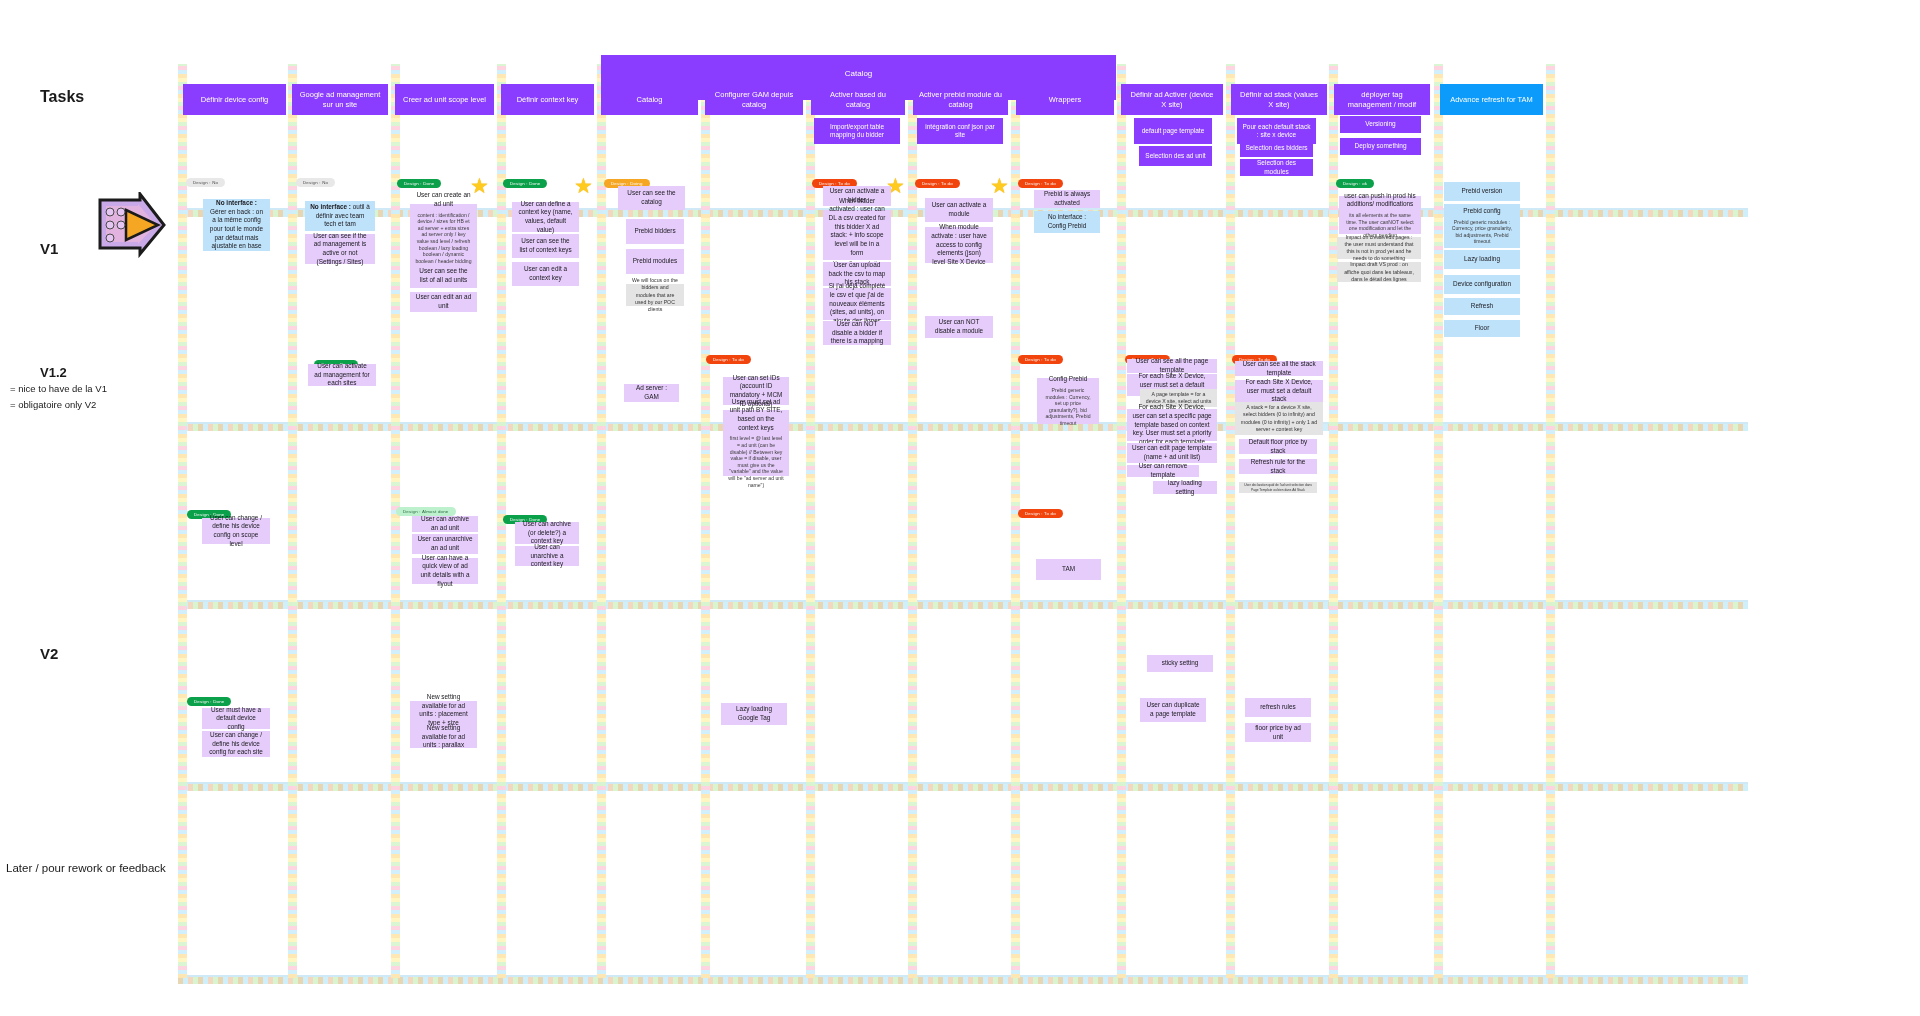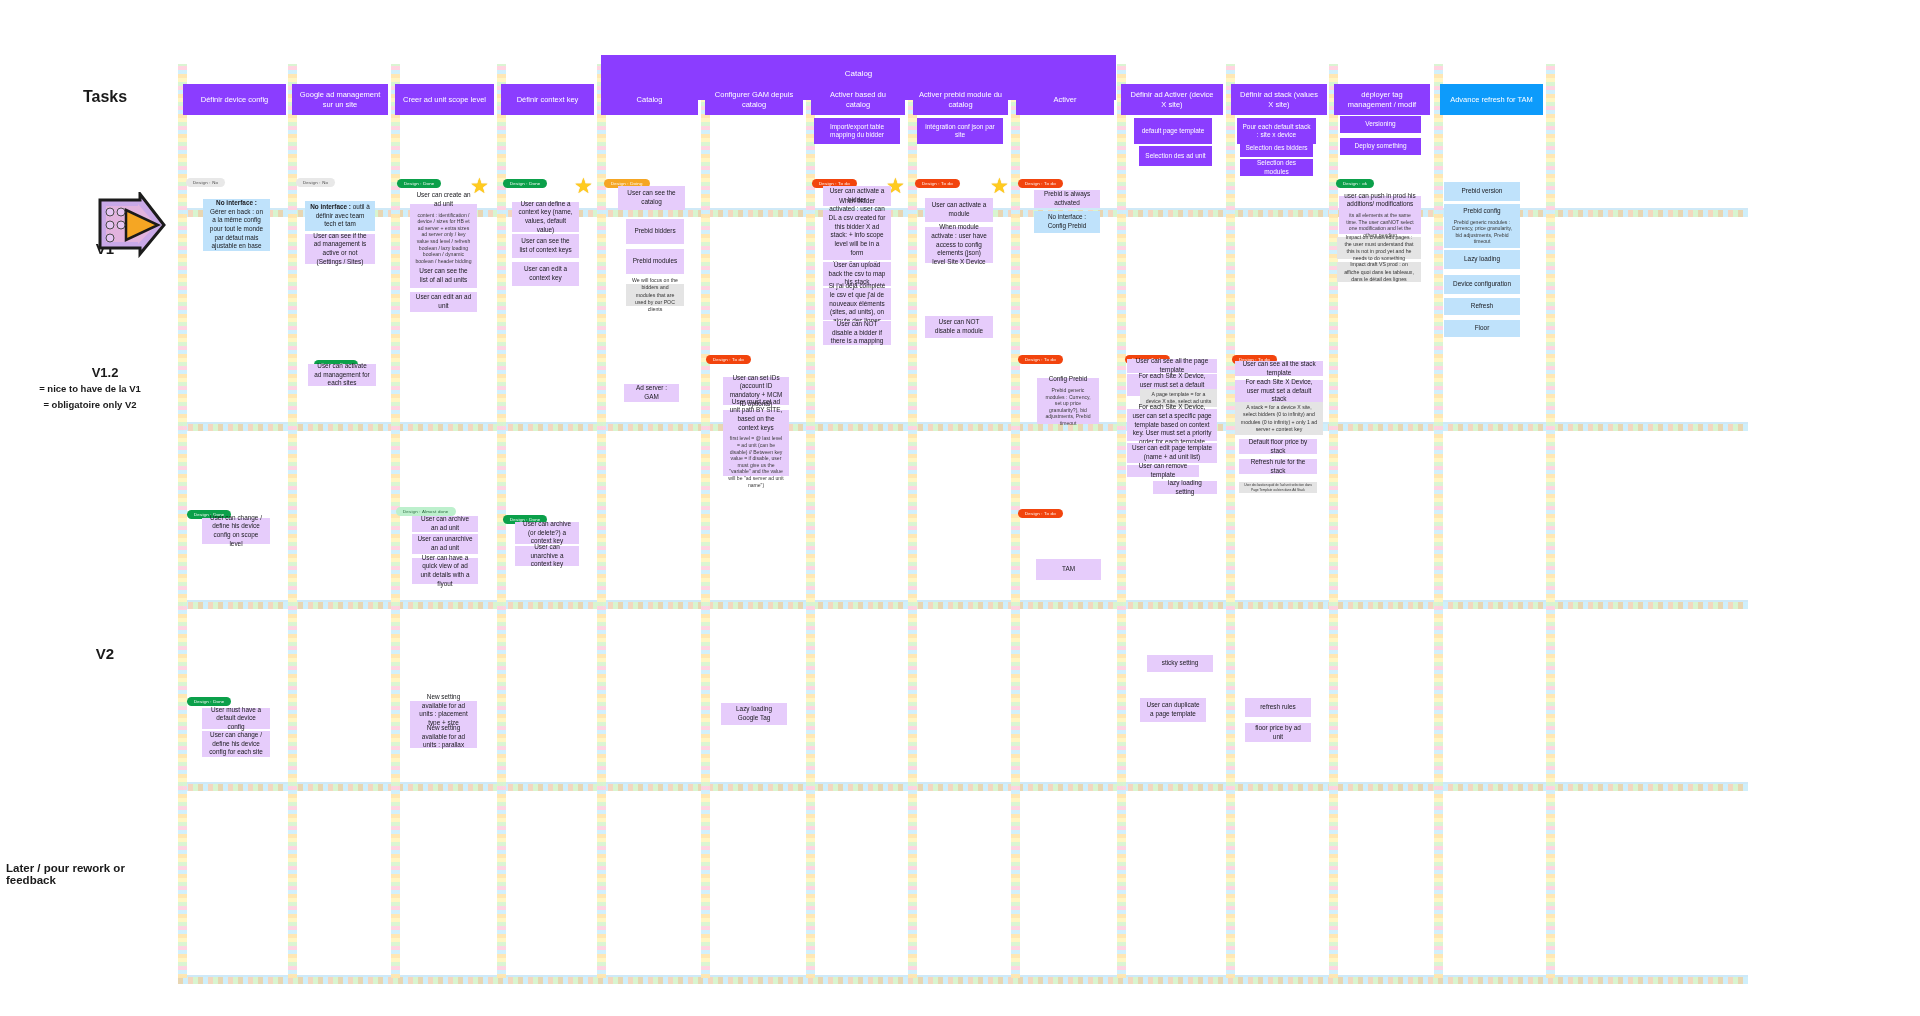--- a/index.html
+++ b/index.html
@@ -13,22 +13,22 @@
     background:
       repeating-linear-gradient(0deg,#ffe6b0 0 4px, #cfeffb 4px 8px, #ffd2e0 8px 12px, #d8f5d0 12px 16px, #fff5c0 16px 20px);
     opacity:.95; }
   .vline.tall { top:64px; height:914px; }
   .hline { position:absolute; left:178px; height:9px;
     background:
       repeating-linear-gradient(90deg,#e8d6b2 0 5px, #cfeffb 5px 10px, #f3d7c0 10px 15px, #d8f5d0 15px 20px);
     border-top:2px solid #cfe9f7; }
 
   
-  .rowlabel { position:absolute; color:#1a1a1a; font-weight:700; text-align:center; }
-  .rowlabel.small { font-weight:700; }
+  .rowlabel { position:absolute; color:#1a1a1a; font-weight:700; text-align:left; }
+  .rowlabel.small { font-weight:400; }
 
   
   .taskbar { position:absolute; background:#8b3dff; color:#fff; display:flex;
     align-items:center; justify-content:center; text-align:center;
     font-size:7.5px; line-height:1.25; padding:2px 6px; }
   .taskbar.blue { background:#0d9bfb; }
   .groupbar { position:absolute; background:#8b3dff; color:#fff; display:flex;
     align-items:flex-start; justify-content:center; text-align:center;
     font-size:8px; padding-top:14px; }
   .subtask { position:absolute; background:#8b3dff; color:#fff; display:flex;
@@ -134,21 +134,21 @@
   <div class="taskbar" style="left:705px;  top:84px; width:98px;  height:31px;">
       <span>Configurer GAM depuis catalog</span>
     </div>
   <div class="taskbar" style="left:811px;  top:84px; width:94px;  height:31px;">
       <span>Activer based du catalog</span>
     </div>
   <div class="taskbar" style="left:913px;  top:84px; width:95px;  height:31px;">
       <span>Activer prebid module du catalog</span>
     </div>
   <div class="taskbar" style="left:1016px; top:84px; width:98px;  height:31px;">
-      <span>Activer</span>
+      <span>Wrappers</span>
     </div>
   <div class="taskbar" style="left:1121px; top:84px; width:102px; height:31px;">
       <span>Définir ad Activer (device X site)</span>
     </div>
   <div class="taskbar" style="left:1231px; top:84px; width:96px;  height:31px;">
       <span>Définir ad stack (values X site)</span>
     </div>
   <div class="taskbar" style="left:1334px; top:84px; width:96px;  height:31px;">
       <span>déployer tag management / modif</span>
     </div>

